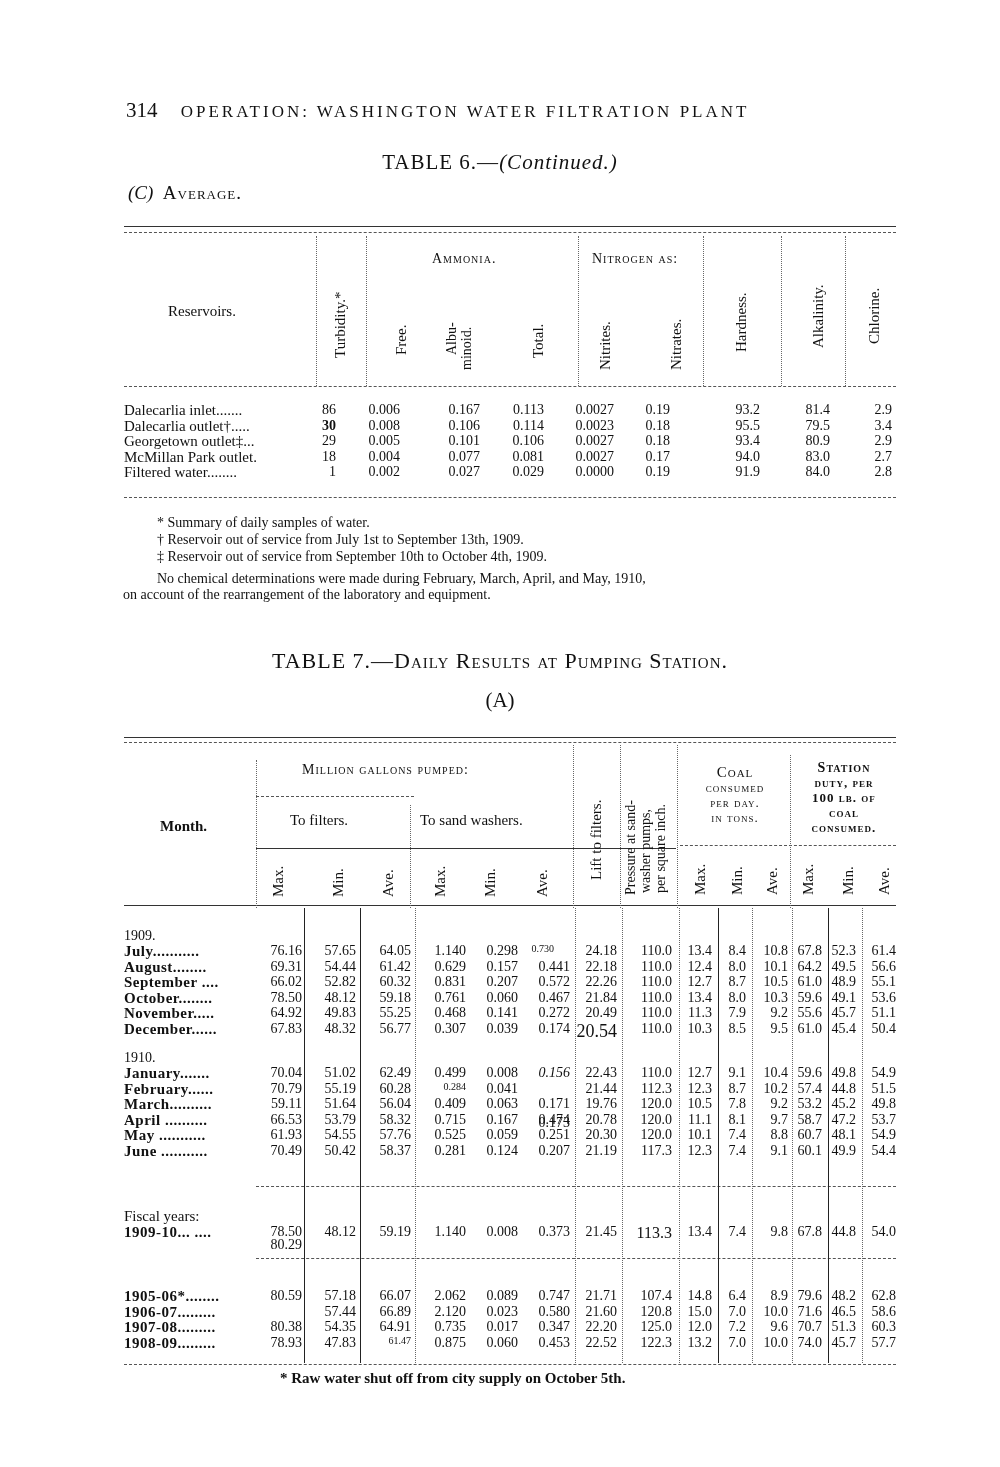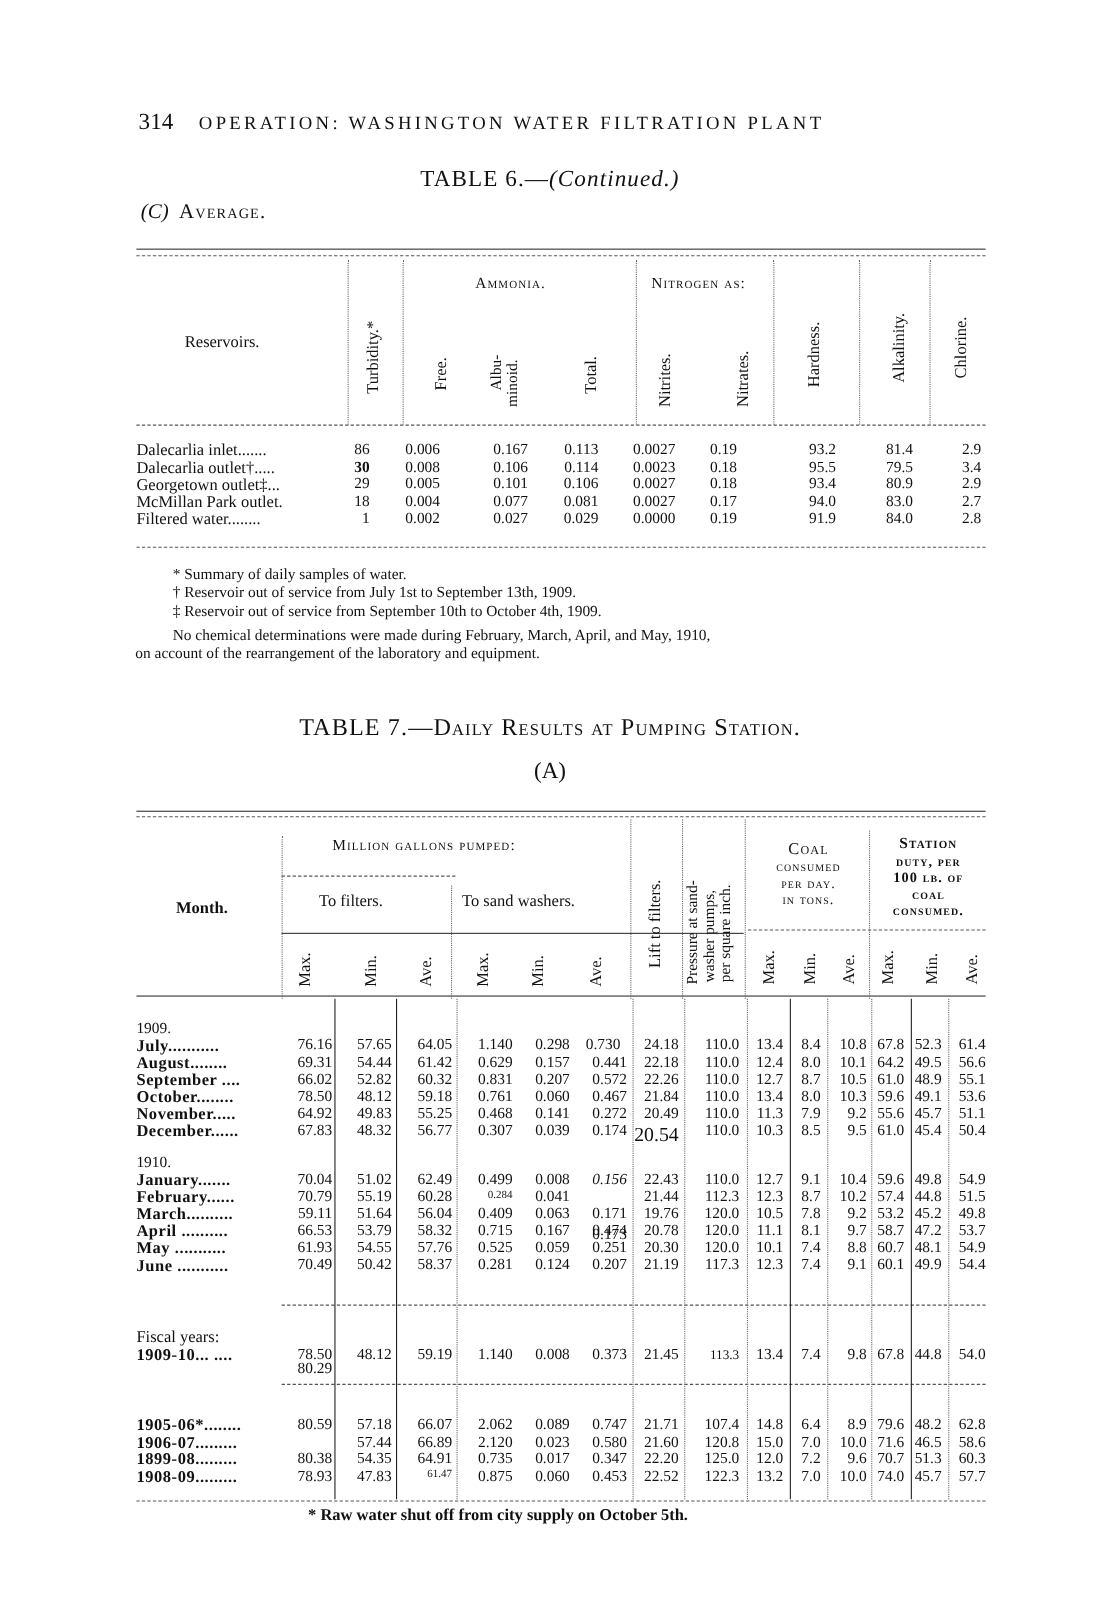--- a/index.html
+++ b/index.html
@@ -202,21 +202,21 @@
 </div>
 
 <div id="t7body">
     <div class="lbl reg" style="left: 124px; top: 928px; font-size: 14px;">1909.</div>
     <div class="lbl" style="left: 124px; top: 943px;">July...........</div>
     <div class="cell" style="right: 698px; top: 943px; font-size: 14px;">76.16</div>
     <div class="cell" style="right: 644px; top: 943px; font-size: 14px;">57.65</div>
     <div class="cell" style="right: 589px; top: 943px; font-size: 14px;">64.05</div>
     <div class="cell" style="right: 534px; top: 943px; font-size: 14px;">1.140</div>
     <div class="cell" style="right: 482px; top: 943px; font-size: 14px;">0.298</div>
-    <div class="cell" style="right: 436px; top: 943px; font-size: 14px;">0.730</div>
+    <div class="cell" style="right: 446px; top: 943px; font-size: 10px;">0.730</div>
     <div class="cell" style="right: 383px; top: 943px; font-size: 14px;">24.18</div>
     <div class="cell" style="right: 328px; top: 943px; font-size: 14px;">110.0</div>
     <div class="cell" style="right: 288px; top: 943px; font-size: 14px;">13.4</div>
     <div class="cell" style="right: 254px; top: 943px; font-size: 14px;">8.4</div>
     <div class="cell" style="right: 212px; top: 943px; font-size: 14px; text-align: right;">10.8</div>
     <div class="cell" style="right: 178px; top: 943px; font-size: 14px;">67.8</div>
     <div class="cell" style="right: 144px; top: 943px; font-size: 14px;">52.3</div>
     <div class="cell" style="right: 104px; top: 943px; font-size: 14px;">61.4</div>
     <div class="lbl" style="left: 124px; top: 958.5px;">August........</div>
     <div class="cell" style="right: 698px; top: 958.5px; font-size: 14px;">69.31</div>
@@ -387,21 +387,21 @@
     <div class="rule dash" style="left: 256px; top: 1186px; width: 640px;"></div>
     <div class="lbl reg" style="left: 124px; top: 1208px; font-size: 15px;">Fiscal years:</div>
     <div class="lbl" style="left: 124px; top: 1224px;">1909-10... ....</div>
     <div class="cell" style="right: 698px; top: 1224px; font-size: 14px;">78.50</div>
     <div class="cell" style="right: 644px; top: 1224px; font-size: 14px;">48.12</div>
     <div class="cell" style="right: 589px; top: 1224px; font-size: 14px;">59.19</div>
     <div class="cell" style="right: 534px; top: 1224px; font-size: 14px;">1.140</div>
     <div class="cell" style="right: 482px; top: 1224px; font-size: 14px;">0.008</div>
     <div class="cell" style="right: 430px; top: 1224px; font-size: 14px;">0.373</div>
     <div class="cell" style="right: 383px; top: 1224px; font-size: 14px;">21.45</div>
-    <div class="cell" style="right: 328px; top: 1224px; font-size: 12px;">113.3</div>
+    <div class="cell" style="right: 328px; top: 1224px; font-size: 16px;">113.3</div>
     <div class="cell" style="right: 288px; top: 1224px; font-size: 14px;">13.4</div>
     <div class="cell" style="right: 254px; top: 1224px; font-size: 14px;">7.4</div>
     <div class="cell" style="right: 212px; top: 1224px; font-size: 14px;">9.8</div>
     <div class="cell" style="right: 178px; top: 1224px; font-size: 14px;">67.8</div>
     <div class="cell" style="right: 144px; top: 1224px; font-size: 14px;">44.8</div>
     <div class="cell" style="right: 104px; top: 1224px; font-size: 14px;">54.0</div>
     <div class="rule dash" style="left: 256px; top: 1258px; width: 640px;"></div>
     <div class="lbl" style="left: 124px; top: 1288px;">1905-06*........</div>
     <div class="cell" style="right: 698px; top: 1288px; font-size: 14px;">80.59</div>
     <div class="cell" style="right: 644px; top: 1288px; font-size: 14px;">57.18</div>
@@ -425,21 +425,21 @@
     <div class="cell" style="right: 482px; top: 1303.5px; font-size: 14px;">0.023</div>
     <div class="cell" style="right: 430px; top: 1303.5px; font-size: 14px;">0.580</div>
     <div class="cell" style="right: 383px; top: 1303.5px; font-size: 14px;">21.60</div>
     <div class="cell" style="right: 328px; top: 1303.5px; font-size: 14px;">120.8</div>
     <div class="cell" style="right: 288px; top: 1303.5px; font-size: 14px;">15.0</div>
     <div class="cell" style="right: 254px; top: 1303.5px; font-size: 14px;">7.0</div>
     <div class="cell" style="right: 212px; top: 1303.5px; font-size: 14px;">10.0</div>
     <div class="cell" style="right: 178px; top: 1303.5px; font-size: 14px;">71.6</div>
     <div class="cell" style="right: 144px; top: 1303.5px; font-size: 14px;">46.5</div>
     <div class="cell" style="right: 104px; top: 1303.5px; font-size: 14px;">58.6</div>
-    <div class="lbl" style="left: 124px; top: 1319px;">1899-08.........</div>
+    <div class="lbl" style="left: 124px; top: 1319px;">1907-08.........</div>
     <div class="cell" style="right: 698px; top: 1319px; font-size: 14px;">80.38</div>
     <div class="cell" style="right: 644px; top: 1319px; font-size: 14px;">54.35</div>
     <div class="cell" style="right: 589px; top: 1319px; font-size: 14px;">64.91</div>
     <div class="cell" style="right: 534px; top: 1319px; font-size: 14px;">0.735</div>
     <div class="cell" style="right: 482px; top: 1319px; font-size: 14px;">0.017</div>
     <div class="cell" style="right: 430px; top: 1319px; font-size: 14px;">0.347</div>
     <div class="cell" style="right: 383px; top: 1319px; font-size: 14px;">22.20</div>
     <div class="cell" style="right: 328px; top: 1319px; font-size: 14px;">125.0</div>
     <div class="cell" style="right: 288px; top: 1319px; font-size: 14px;">12.0</div>
     <div class="cell" style="right: 254px; top: 1319px; font-size: 14px;">7.2</div>

